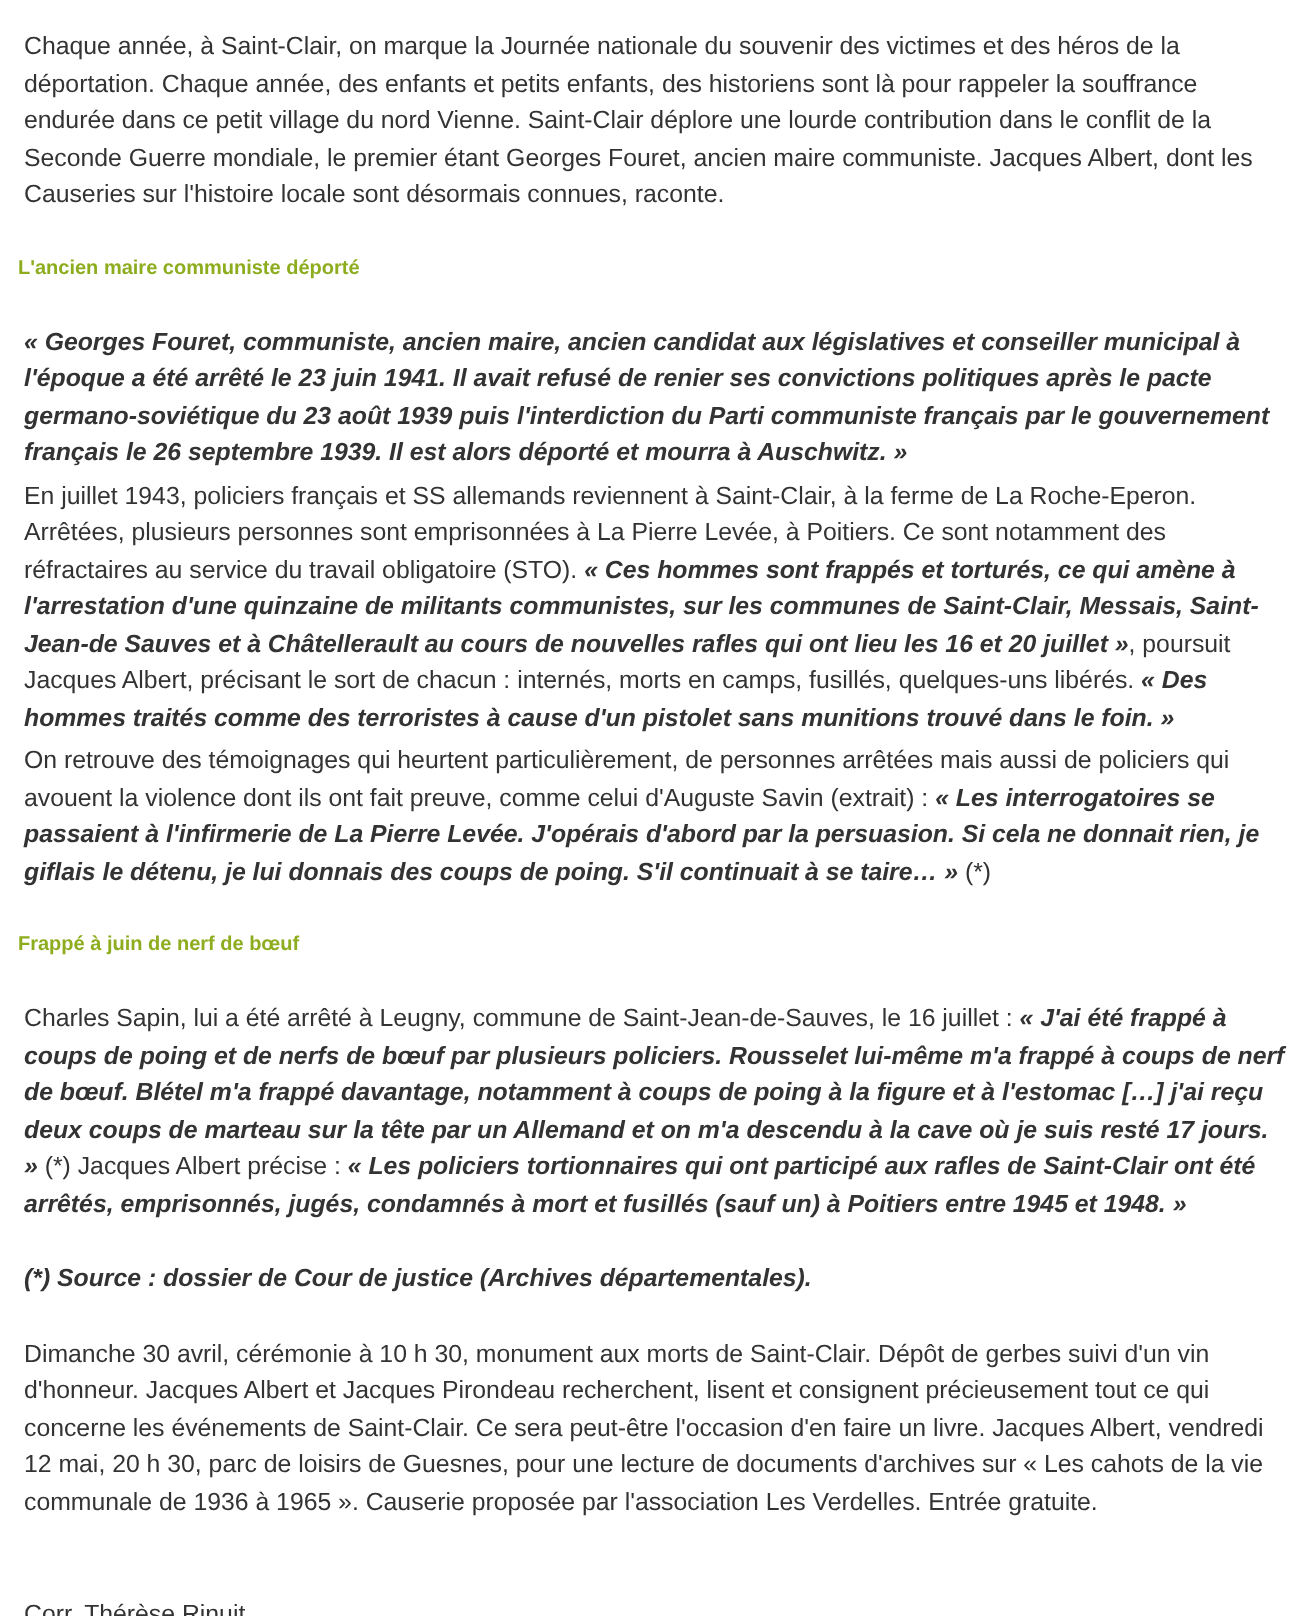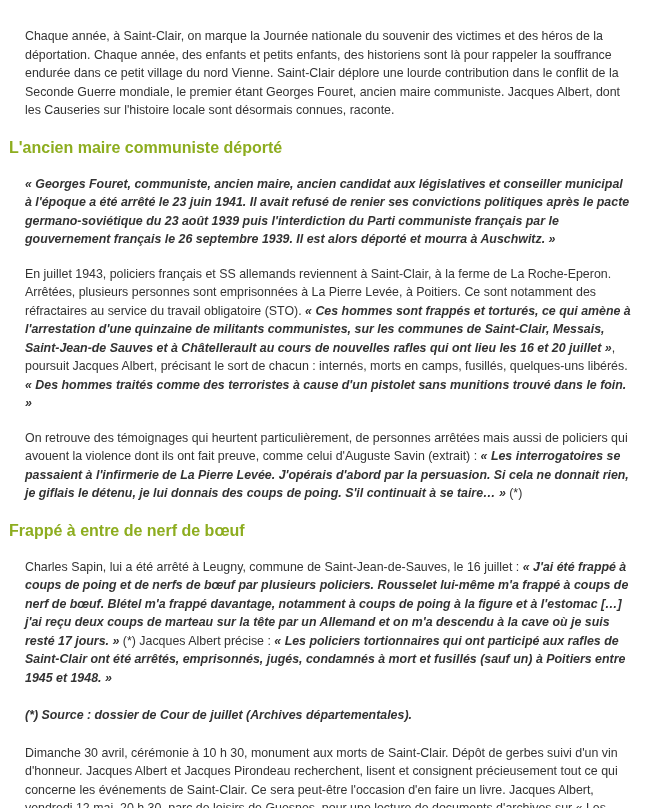--- a/index.html
+++ b/index.html
@@ -2,24 +2,24 @@
 <html><head>
   <meta charset="utf-8">
   <style>
     html, body { margin: 0; padding: 0; background: #ffffff; }
     body {
       width: 655px; height: 808px; overflow: hidden;
       font-family: "Liberation Sans", sans-serif;
       font-size: 12.4px; color: #333333; line-height: 18.5px;
     }
     .article { padding: 11px 8px 0 9px; }
-    p { margin: 16px; }
+    p { margin: 3px; }
     .intro { margin-bottom: 19px; }
     h2 {
-      font-size: 16px; font-weight: bold; color: #8dad1f;
+      font-size: 10px; font-weight: bold; color: #8dad1f;
       margin: 0 0 18px 0; line-height: 18px;
     }
     .gap { margin-bottom: 19px; }
     em { font-style: italic; font-weight: bold; }
     .bold-block { font-weight: normal; }
     .signature { margin-top: 38px; }
   </style>
 </head>
 <body>
 
@@ -27,22 +27,22 @@
   <p class="intro">Chaque année, à Saint-Clair, on marque la Journée nationale du souvenir des victimes et des héros de la déportation. Chaque année, des enfants et petits enfants, des historiens sont là pour rappeler la souffrance endurée dans ce petit village du nord Vienne. Saint-Clair déplore une lourde contribution dans le conflit de la Seconde Guerre mondiale, le premier étant Georges Fouret, ancien maire communiste. Jacques Albert, dont les Causeries sur l'histoire locale sont désormais connues, raconte.</p>
 
   <h2>L'ancien maire communiste déporté</h2>
 
   <p><em>« Georges Fouret, communiste, ancien maire, ancien candidat aux législatives et conseiller municipal à l'époque a été arrêté le 23 juin 1941. Il avait refusé de renier ses convictions politiques après le pacte germano-soviétique du 23 août 1939 puis l'interdiction du Parti communiste français par le gouvernement français le 26 septembre 1939. Il est alors déporté et mourra à Auschwitz. »</em></p>
 
   <p><span>En juillet 1943, policiers français et SS allemands reviennent à Saint-Clair, à la ferme de La Roche-Eperon. Arrêtées, plusieurs personnes sont emprisonnées à La Pierre Levée, à Poitiers. Ce sont notamment des réfractaires au service du travail obligatoire (STO). </span><em>« Ces hommes sont frappés et torturés, ce qui amène à l'arrestation d'une quinzaine de militants communistes, sur les communes de Saint-Clair, Messais, Saint-Jean-de Sauves et à Châtellerault au cours de nouvelles rafles qui ont lieu les 16 et 20 juillet »</em><span>, poursuit Jacques Albert, précisant le sort de chacun : internés, morts en camps, fusillés, quelques-uns libérés. </span><em>« Des hommes traités comme des terroristes à cause d'un pistolet sans munitions trouvé dans le foin. »</em></p>
 
   <p class="gap"><span>On retrouve des témoignages qui heurtent particulièrement, de personnes arrêtées mais aussi de policiers qui avouent la violence dont ils ont fait preuve, comme celui d'Auguste Savin (extrait) : </span><em>« Les interrogatoires se passaient à l'infirmerie de La Pierre Levée. J'opérais d'abord par la persuasion. Si cela ne donnait rien, je giflais le détenu, je lui donnais des coups de poing. S'il continuait à se taire… »</em><span> (*)</span></p>
 
-  <h2>Frappé à entre de nerf de bœuf</h2>
+  <h2>Frappé à juin de nerf de bœuf</h2>
 
   <p class="gap"><span>Charles Sapin, lui a été arrêté à Leugny, commune de Saint-Jean-de-Sauves, le 16 juillet : </span><em>« J'ai été frappé à coups de poing et de nerfs de bœuf par plusieurs policiers. Rousselet lui-même m'a frappé à coups de nerf de bœuf. Blétel m'a frappé davantage, notamment à coups de poing à la figure et à l'estomac […] j'ai reçu deux coups de marteau sur la tête par un Allemand et on m'a descendu à la cave où je suis resté 17 jours. »</em><span> (*) Jacques Albert précise : </span><em>« Les policiers tortionnaires qui ont participé aux rafles de Saint-Clair ont été arrêtés, emprisonnés, jugés, condamnés à mort et fusillés (sauf un) à Poitiers entre 1945 et 1948. »</em></p>
 
-  <p class="gap"><em>(*) Source : dossier de Cour de juillet (Archives départementales).</em></p>
+  <p class="gap"><em>(*) Source : dossier de Cour de justice (Archives départementales).</em></p>
 
   <p class="bold-block">Dimanche 30 avril, cérémonie à 10 h 30, monument aux morts de Saint-Clair. Dépôt de gerbes suivi d'un vin d'honneur. Jacques Albert et Jacques Pirondeau recherchent, lisent et consignent précieusement tout ce qui concerne les événements de Saint-Clair. Ce sera peut-être l'occasion d'en faire un livre. Jacques Albert, vendredi 12 mai, 20 h 30, parc de loisirs de Guesnes, pour une lecture de documents d'archives sur « Les cahots de la vie communale de 1936 à 1965 ». Causerie proposée par l'association Les Verdelles. Entrée gratuite.</p>
 
   <p class="signature">Corr. Thérèse Rinuit</p>
 </div>
 
 </body></html>

